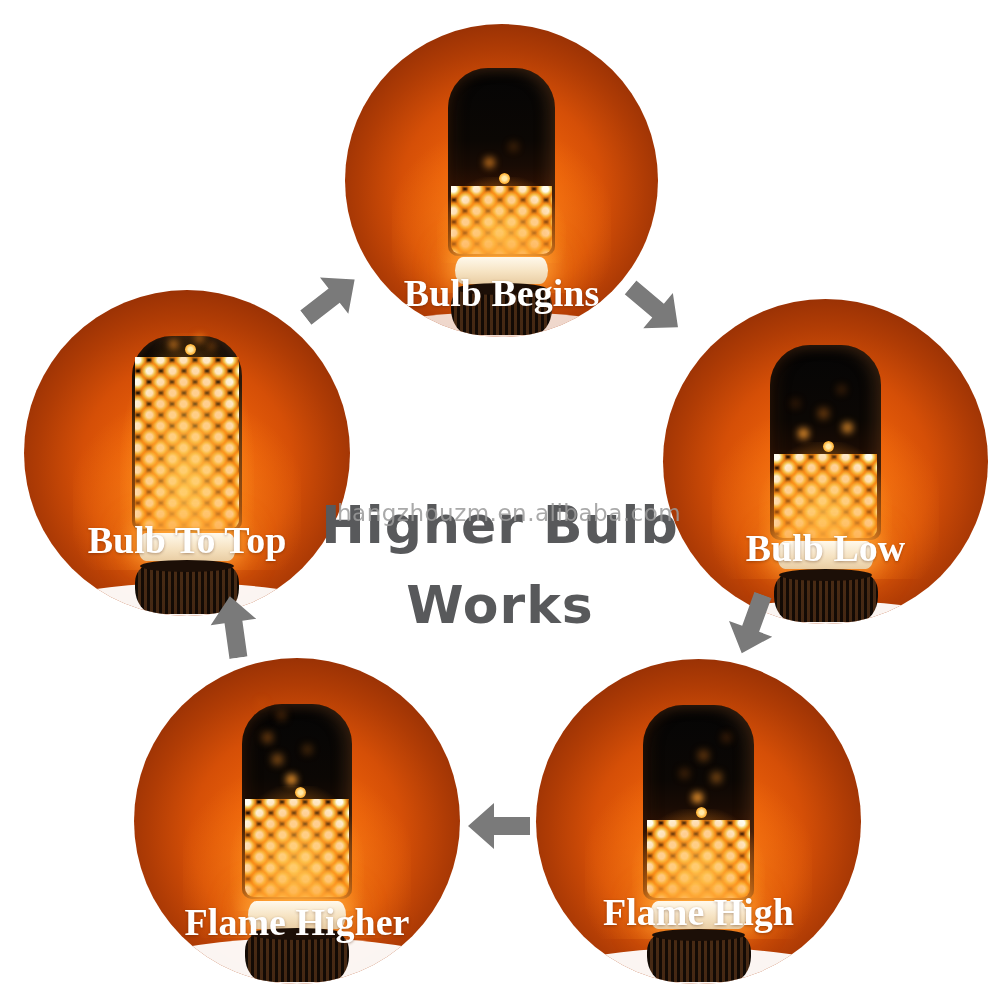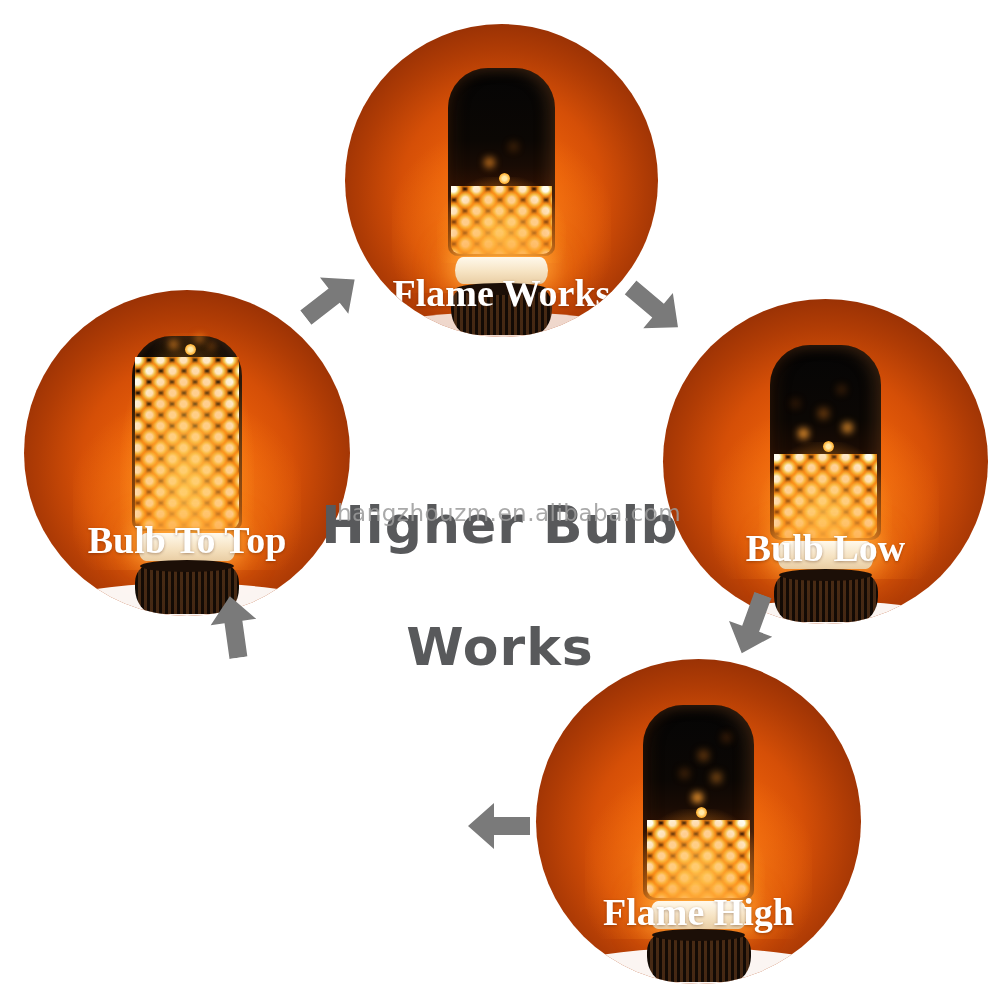--- a/index.html
+++ b/index.html
@@ -96,42 +96,42 @@
   #arrow-2{left:623px;top:283px;transform:rotate(40deg);}
   #arrow-3{left:720px;top:600px;transform:rotate(110deg);}
   #arrow-4{left:466px;top:801px;transform:rotate(180deg);}
   #arrow-5{left:202px;top:601px;transform:rotate(-98deg);}
 
   
   .heading-line{position:absolute;left:0;width:1000px;text-align:center;
     color:#58595b;font-family:"DejaVu Sans",sans-serif;font-weight:700;letter-spacing:1px;}
   #h-line1{top:409px;font-size:52px;}
   #h-line2{top:495px;font-size:52px;}
-  #h-line3{top:575px;font-size:52px;margin-top:42px;}
+  #h-line3{top:575px;font-size:52px;}
 
   .watermark{position:absolute;left:337px;top:500px;z-index:20;
     font-family:"DejaVu Sans",sans-serif;font-size:23px;letter-spacing:.5px;
     color:#9b9b9b;opacity:.85;white-space:nowrap;}
 </style>
 </head>
 <body>
 
 <div class="canvas">
 
   <div class="stage" id="stage-begins">
     <div class="photo">
       <div class="halo"></div>
       <div class="body">
         <div class="leds"></div>
         <div class="sparse"></div>
       </div>
       <div class="neck"></div>
       <div class="crescent"></div>
       <div class="screw"></div>
-      <div class="label">Flame Works</div>
+      <div class="label">Bulb Begins</div>
     </div>
   </div>
 
   <div class="stage" id="stage-low">
     <div class="photo">
       <div class="halo"></div>
       <div class="body">
         <div class="leds"></div>
         <div class="sparse"></div>
       </div>
@@ -149,20 +149,33 @@
         <div class="leds"></div>
         <div class="sparse"></div>
       </div>
       <div class="neck"></div>
       <div class="crescent"></div>
       <div class="screw"></div>
       <div class="label">Flame High</div>
     </div>
   </div>
 
+  <div class="stage" id="stage-higher">
+    <div class="photo">
+      <div class="halo"></div>
+      <div class="body">
+        <div class="leds"></div>
+        <div class="sparse"></div>
+      </div>
+      <div class="neck"></div>
+      <div class="crescent"></div>
+      <div class="screw"></div>
+      <div class="label">Flame Higher</div>
+    </div>
+  </div>
 
   <div class="stage" id="stage-top">
     <div class="photo">
       <div class="halo"></div>
       <div class="body">
         <div class="leds"></div>
         <div class="sparse"></div>
       </div>
       <div class="neck"></div>
       <div class="crescent"></div>

